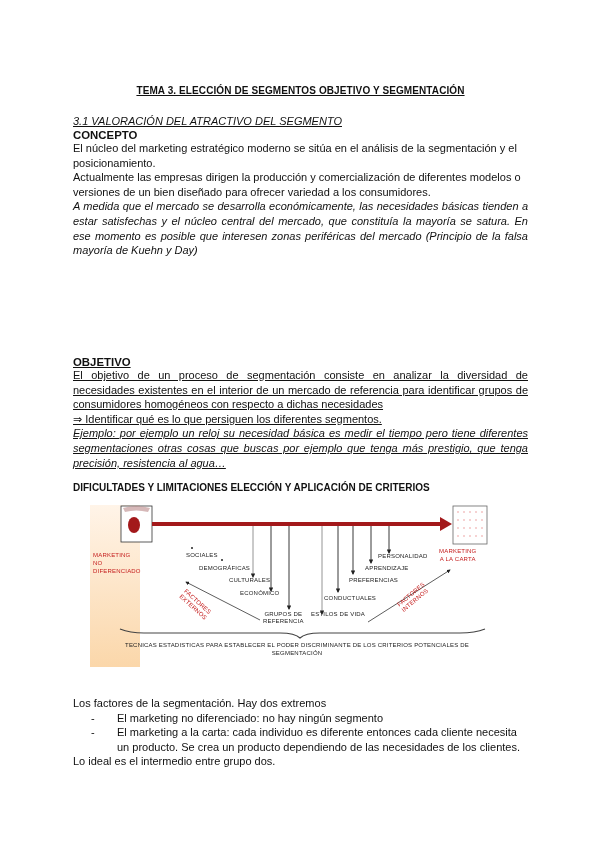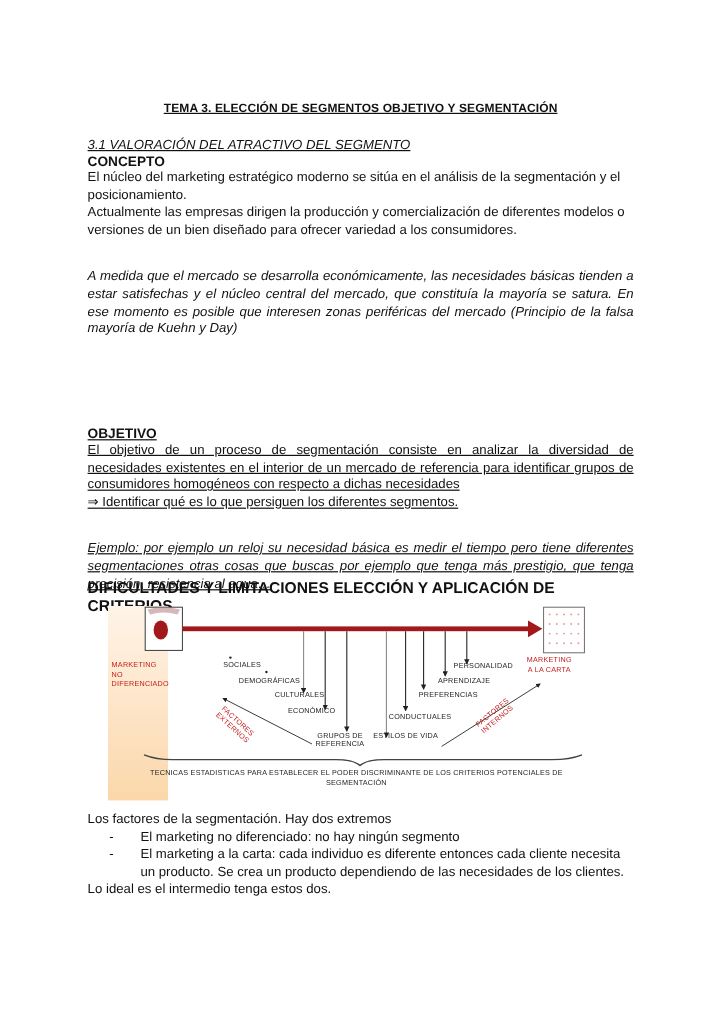--- a/index.html
+++ b/index.html
@@ -5,21 +5,21 @@
   html, body { margin: 0; padding: 0; background: #ffffff; }
   body { width: 600px; height: 848px; position: relative; overflow: hidden;
          font-family: "Liberation Sans", sans-serif; color: #111; }
   .page { position: absolute; left: 73px; top: 0; width: 455px; }
   .title { position: absolute; left: 0; top: 85px; width: 455px; text-align: center;
            font-weight: bold; font-size: 10px; text-decoration: underline; letter-spacing: 0.1px; }
   .sec { position: absolute; left: 0; top: 115px; font-style: italic; font-size: 11px; text-decoration: underline; }
   .h { font-weight: bold; font-size: 11.4px; }
   .p { font-size: 11px; line-height: 14.6px; margin: 0; }
   .just { text-align: justify; text-align-last: left; }
-  .it { font-style: italic; margin-top: 24px; }
+  .it { font-style: italic; }
   .block { position: absolute; left: 0; width: 455px; }
   .diagram { position: absolute; left: 90px; top: 500px; width: 410px; height: 170px; }
   .dlabel { position: absolute; font-size: 6px; letter-spacing: 0.2px; white-space: nowrap; color: #222; }
   .red { color: #c41a1a; }
   .bullet-list { margin: 0; padding: 0; list-style: none; }
   .bullet-list li { position: relative; padding-left: 44px; font-size: 11px; line-height: 14.6px; }
   .bullet-list li .dash { position: absolute; left: 18px; top: 0; }
 </style>
 </head>
 <body>
@@ -36,35 +36,35 @@
     <p class="p it just">A medida que el mercado se desarrolla económicamente, las necesidades básicas tienden a estar satisfechas y el núcleo central del mercado, que constituía la mayoría se satura. En ese momento es posible que interesen zonas periféricas del mercado (Principio de la falsa mayoría de Kuehn y Day)</p>
   </div>
 
   <div class="block" style="top:356px;text-decoration:underline;">
     <div class="h">OBJETIVO</div>
     <p class="p just">El objetivo de un proceso de segmentación consiste en analizar la diversidad de necesidades existentes en el interior de un mercado de referencia para identificar grupos de consumidores homogéneos con respecto a dichas necesidades</p>
     <p class="p">⇒ Identificar qué es lo que persiguen los diferentes segmentos.</p>
     <p class="p it just">Ejemplo: por ejemplo un reloj su necesidad básica es medir el tiempo pero tiene diferentes segmentaciones otras cosas que buscas por ejemplo que tenga más prestigio, que tenga precisión, resistencia al agua…</p>
   </div>
 
-  <div class="block h" style="top:482px; font-size:13px;">DIFICULTADES Y LIMITACIONES ELECCIÓN Y APLICACIÓN DE CRITERIOS</div>
+  <div class="block h" style="top:482px; font-size:10px;">DIFICULTADES Y LIMITACIONES ELECCIÓN Y APLICACIÓN DE CRITERIOS</div>
 
-  <div class="block" style="top:676px;">
+  <div class="block" style="top:696px;">
     <p class="p">Los factores de la segmentación. Hay dos extremos</p>
     <ul class="bullet-list">
       <li>
         <span class="dash">-</span>
         <span>El marketing no diferenciado: no hay ningún segmento</span>
       </li>
       <li>
         <span class="dash">-</span>
         <span>El marketing a la carta: cada individuo es diferente entonces cada cliente necesita un producto. Se crea un producto dependiendo de las necesidades de los clientes.</span>
       </li>
     </ul>
-    <p class="p">Lo ideal es el intermedio tenga estos dos.</p>
+    <p class="p">Lo ideal es el intermedio entre grupo dos.</p>
   </div>
 </div>
 
 <div class="diagram">
   <svg width="410" height="170" style="position:absolute;left:0;top:0;">
     <defs>
       <linearGradient id="lg" x1="0" y1="0" x2="0" y2="1">
         <stop offset="0" stop-color="#fff4e8"></stop>
         <stop offset="1" stop-color="#fbd7aa"></stop>
       </linearGradient>

